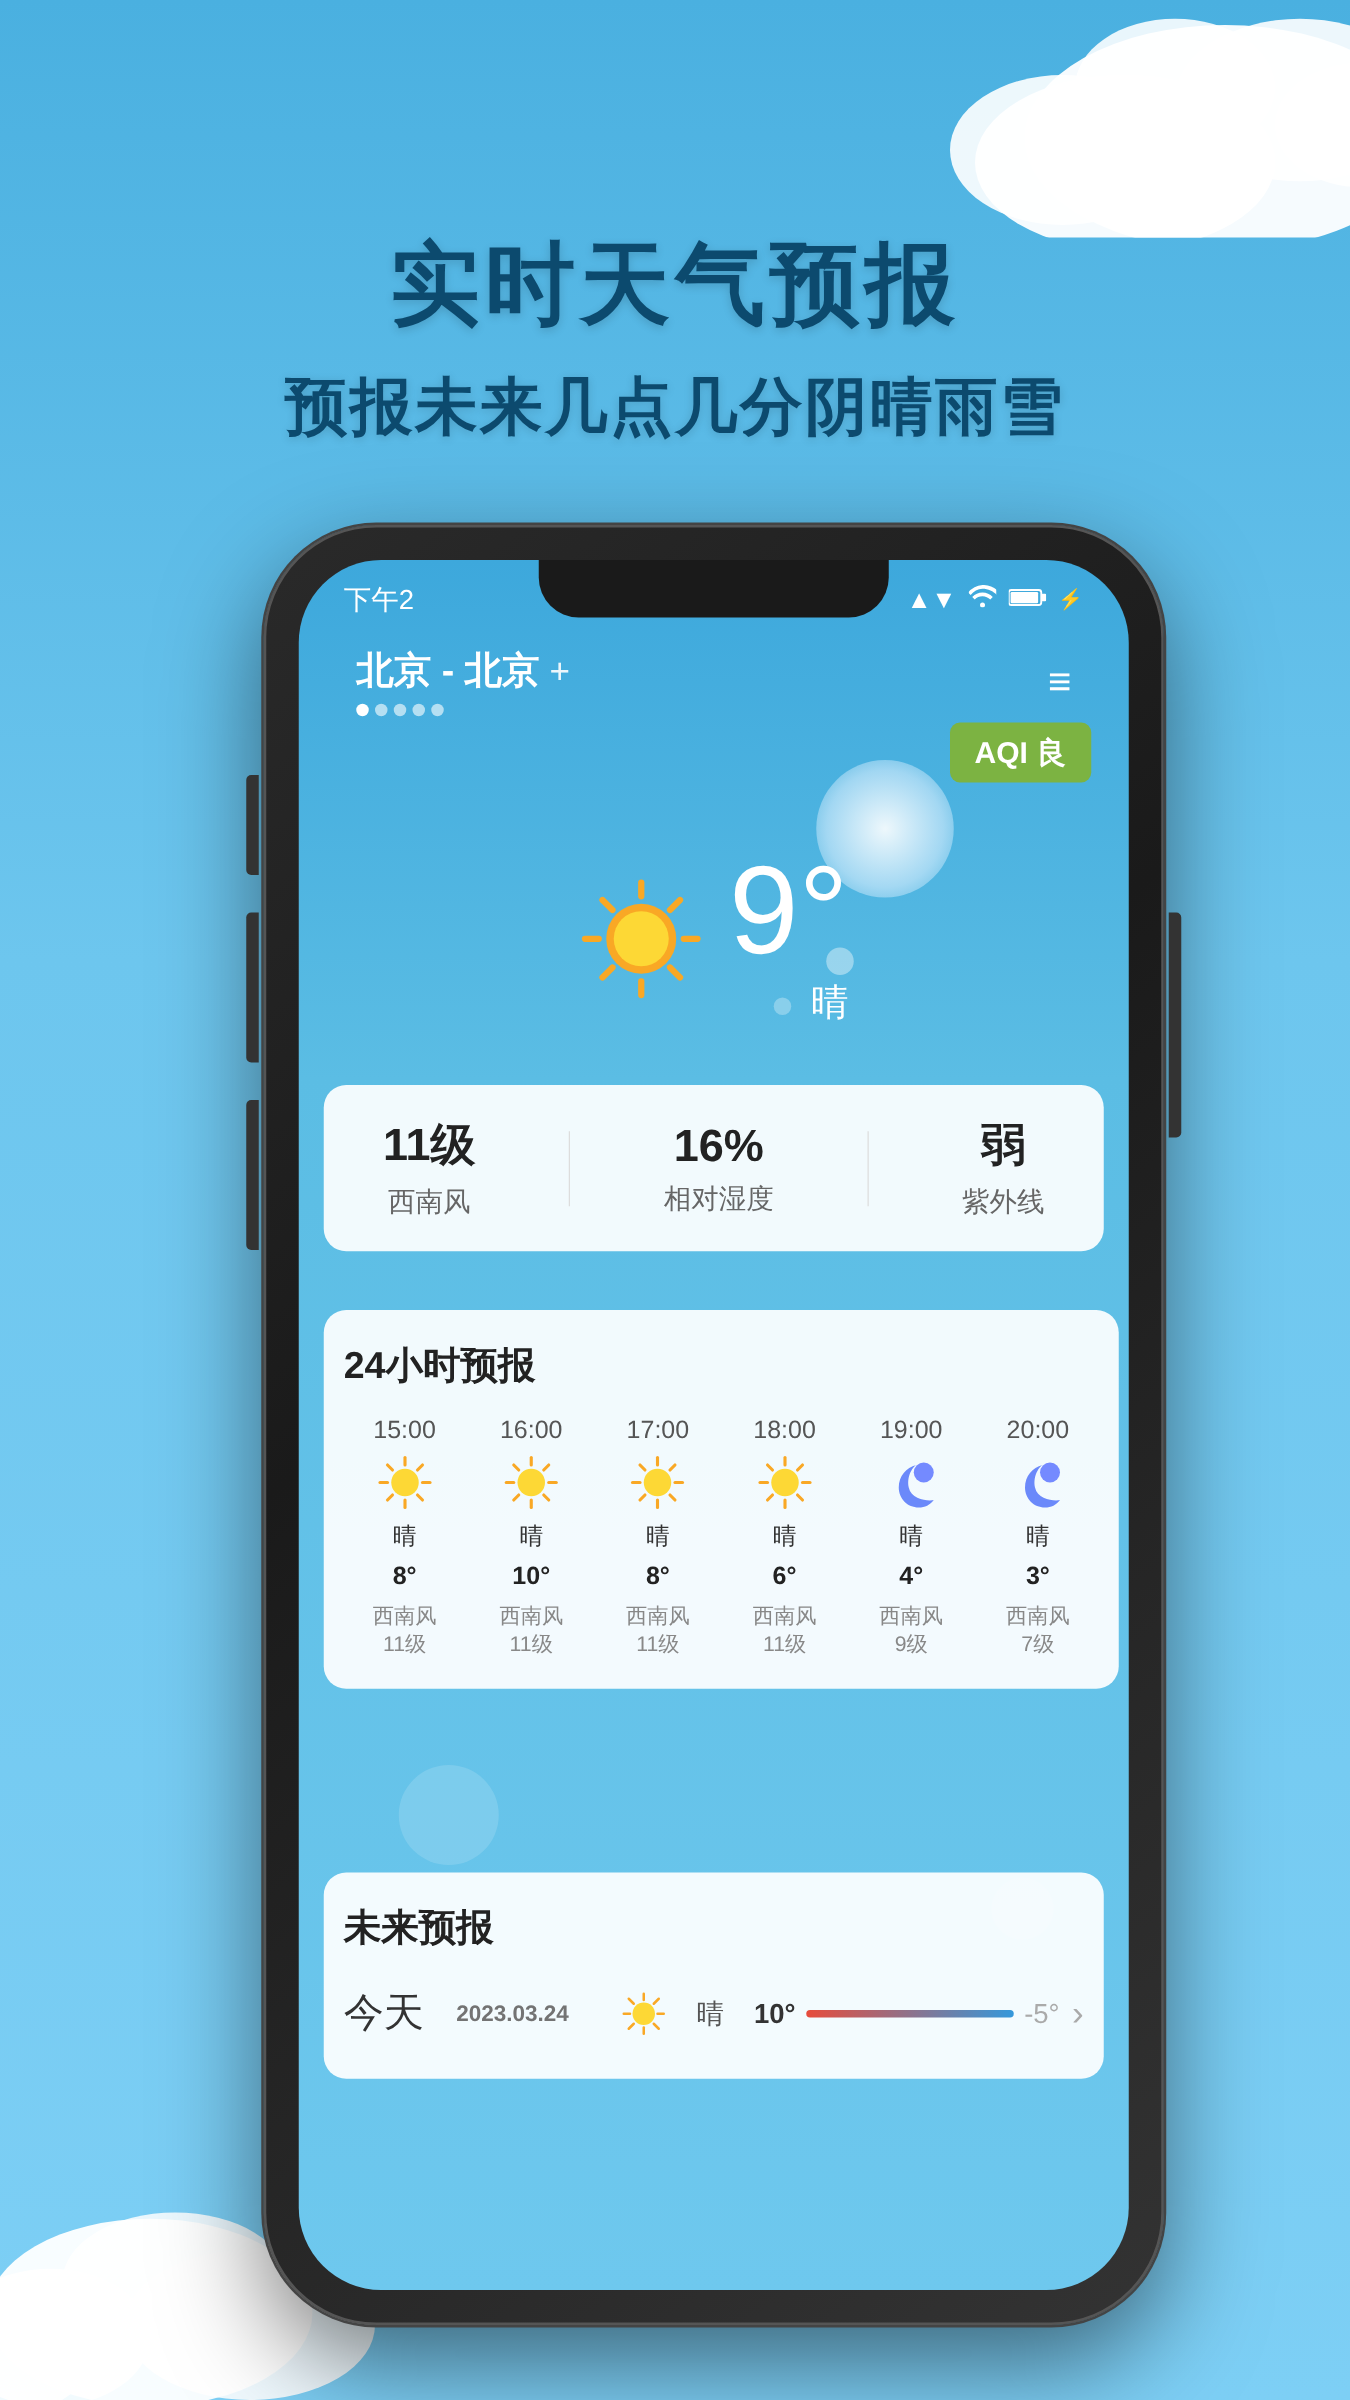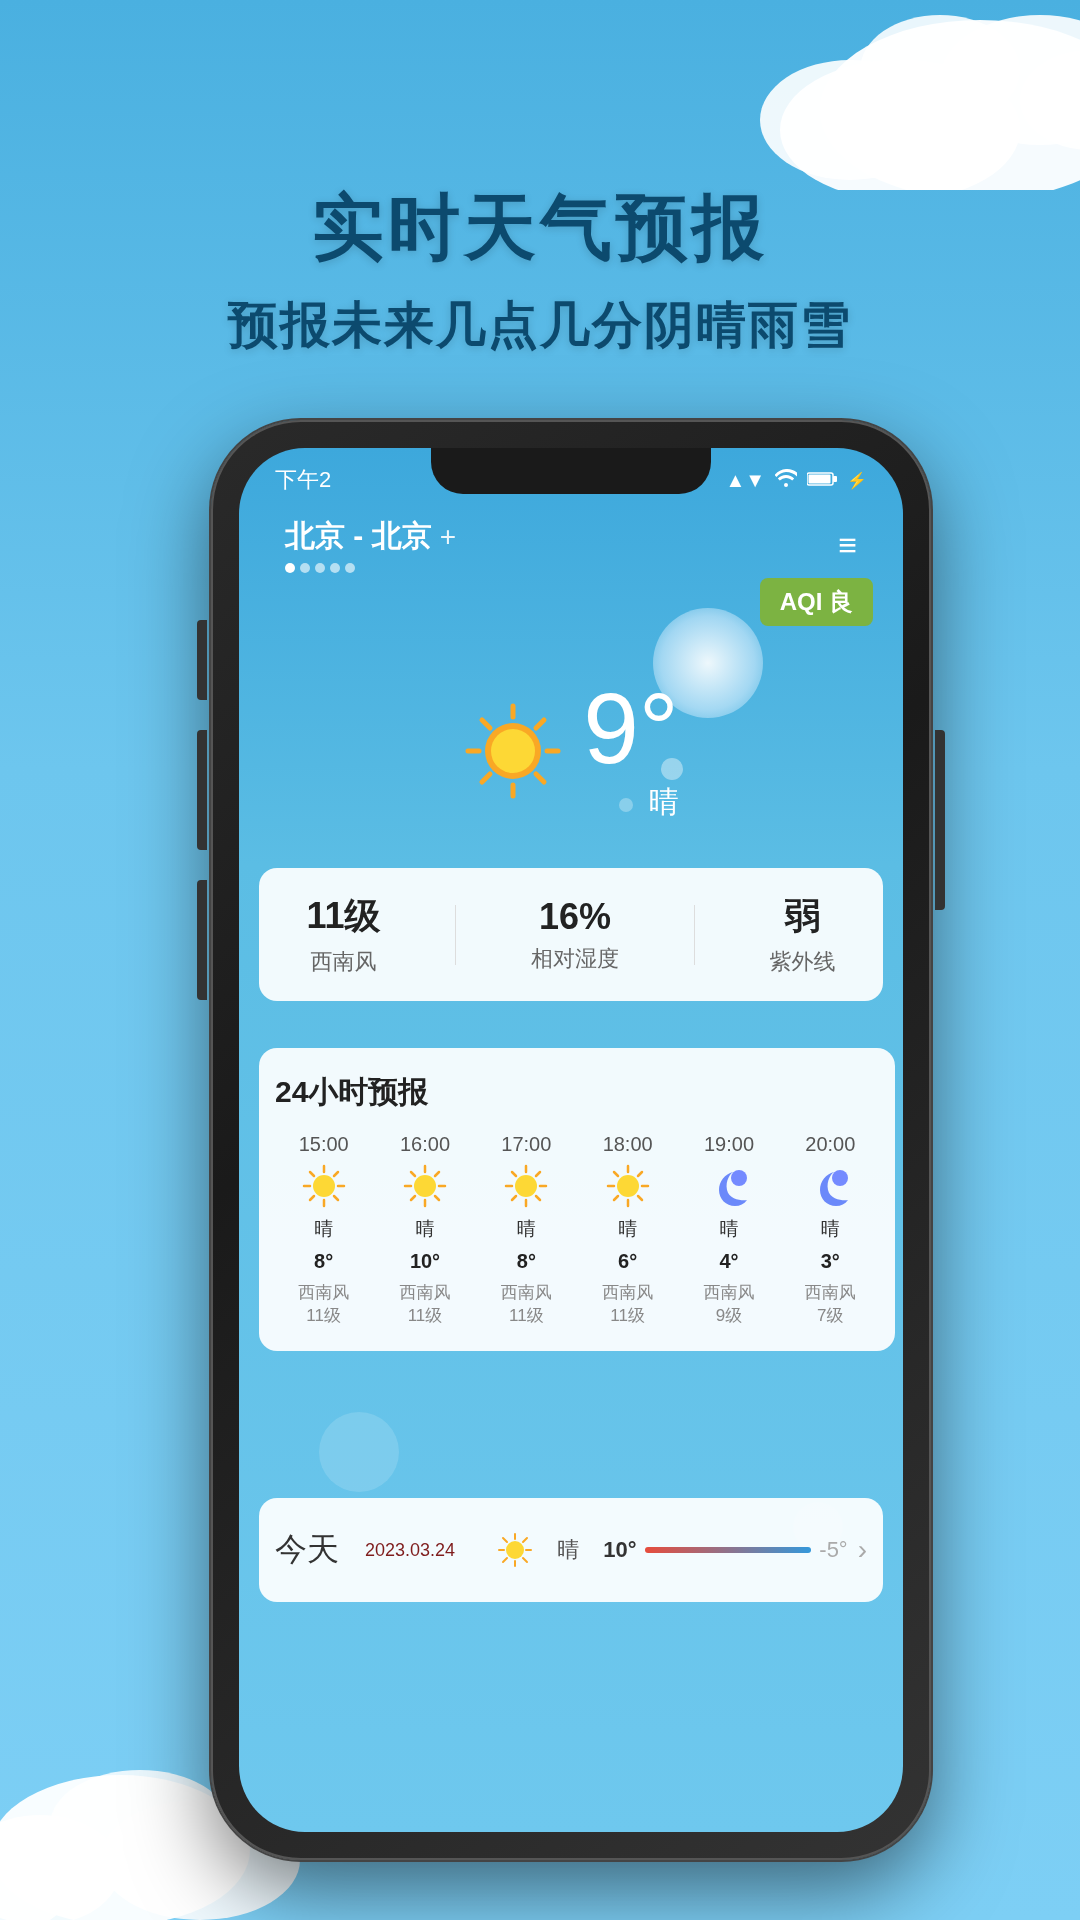--- a/index.html
+++ b/index.html
@@ -414,22 +414,23 @@
     }
 
     .future-day {
       font-size: 32px;
       color: #333;
       width: 80px;
     }
 
     .future-date {
       font-size: 18px;
-      color: #7f1d1d;
+      color: #737373;
       flex: 1;
+      font-weight: bold;
     }
 
     .future-desc {
       font-size: 22px;
       color: #555;
       width: 50px;
       text-align: center;
     }
 
     .temp-bar-wrapper {
@@ -702,20 +703,21 @@
             </svg>
             <span class="hour-desc">晴</span>
             <span class="hour-temp">3°</span>
             <span class="hour-wind">西南风<br>7级</span>
           </div>
 
         </div>
       </div>
 
       <div class="forecast-future">
+        <div class="section-title">未来预报</div>
         <div class="future-row">
           <span class="future-day">今天</span>
           <span class="future-date">2023.03.24</span>
           <svg width="36" height="36" viewBox="0 0 36 36">
             <circle cx="18" cy="18" r="9" fill="#FDD835"></circle>
             <line x1="18" y1="2" x2="18" y2="7" stroke="#F9A825" stroke-width="2" stroke-linecap="round"></line>
             <line x1="18" y1="29" x2="18" y2="34" stroke="#F9A825" stroke-width="2" stroke-linecap="round"></line>
             <line x1="2" y1="18" x2="7" y2="18" stroke="#F9A825" stroke-width="2" stroke-linecap="round"></line>
             <line x1="29" y1="18" x2="34" y2="18" stroke="#F9A825" stroke-width="2" stroke-linecap="round"></line>
             <line x1="6" y1="6" x2="10" y2="10" stroke="#F9A825" stroke-width="2" stroke-linecap="round"></line>

